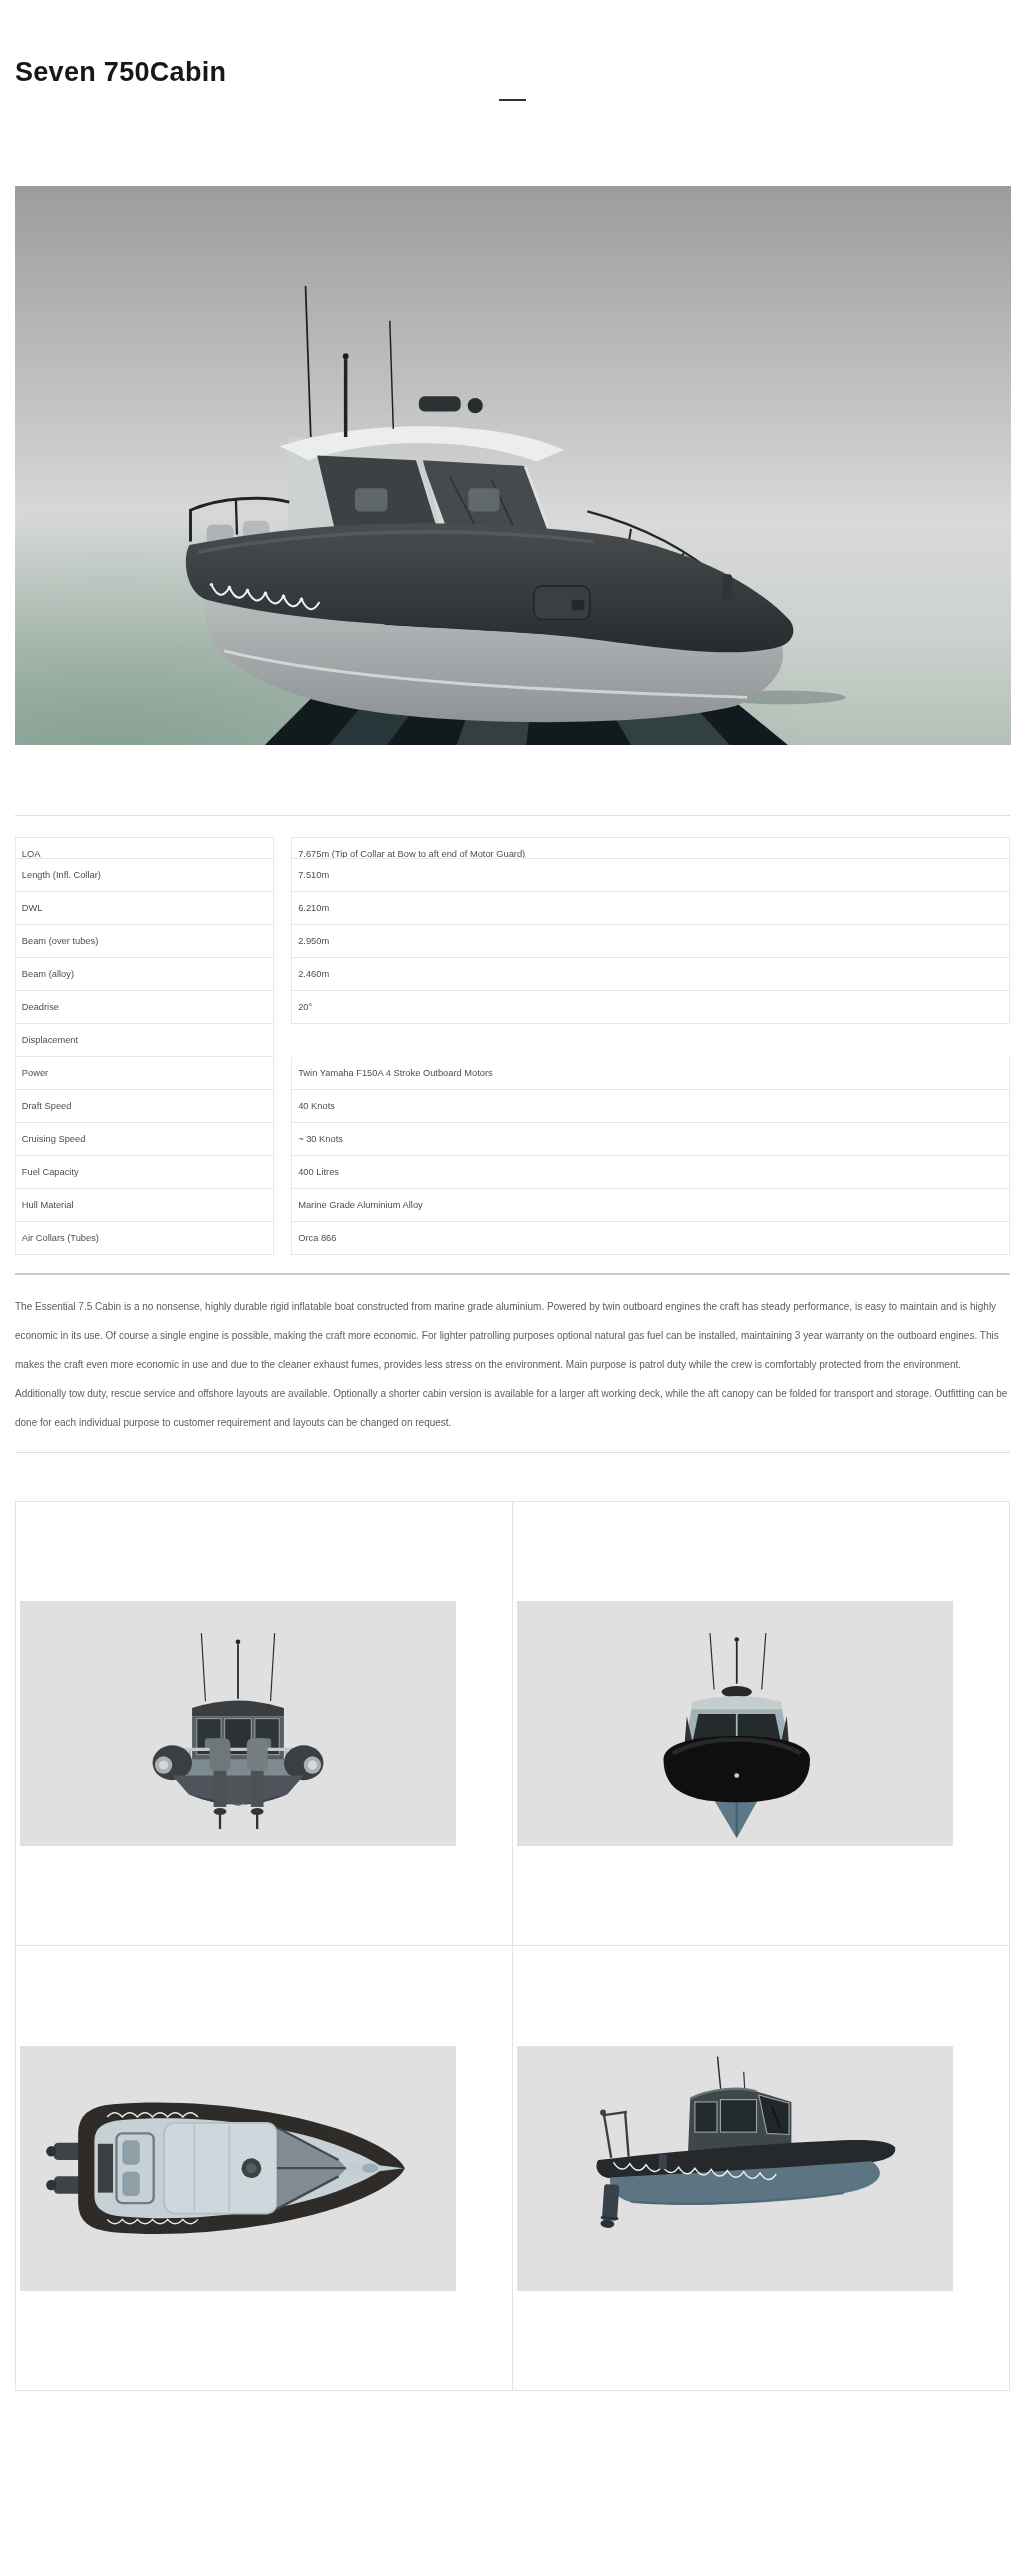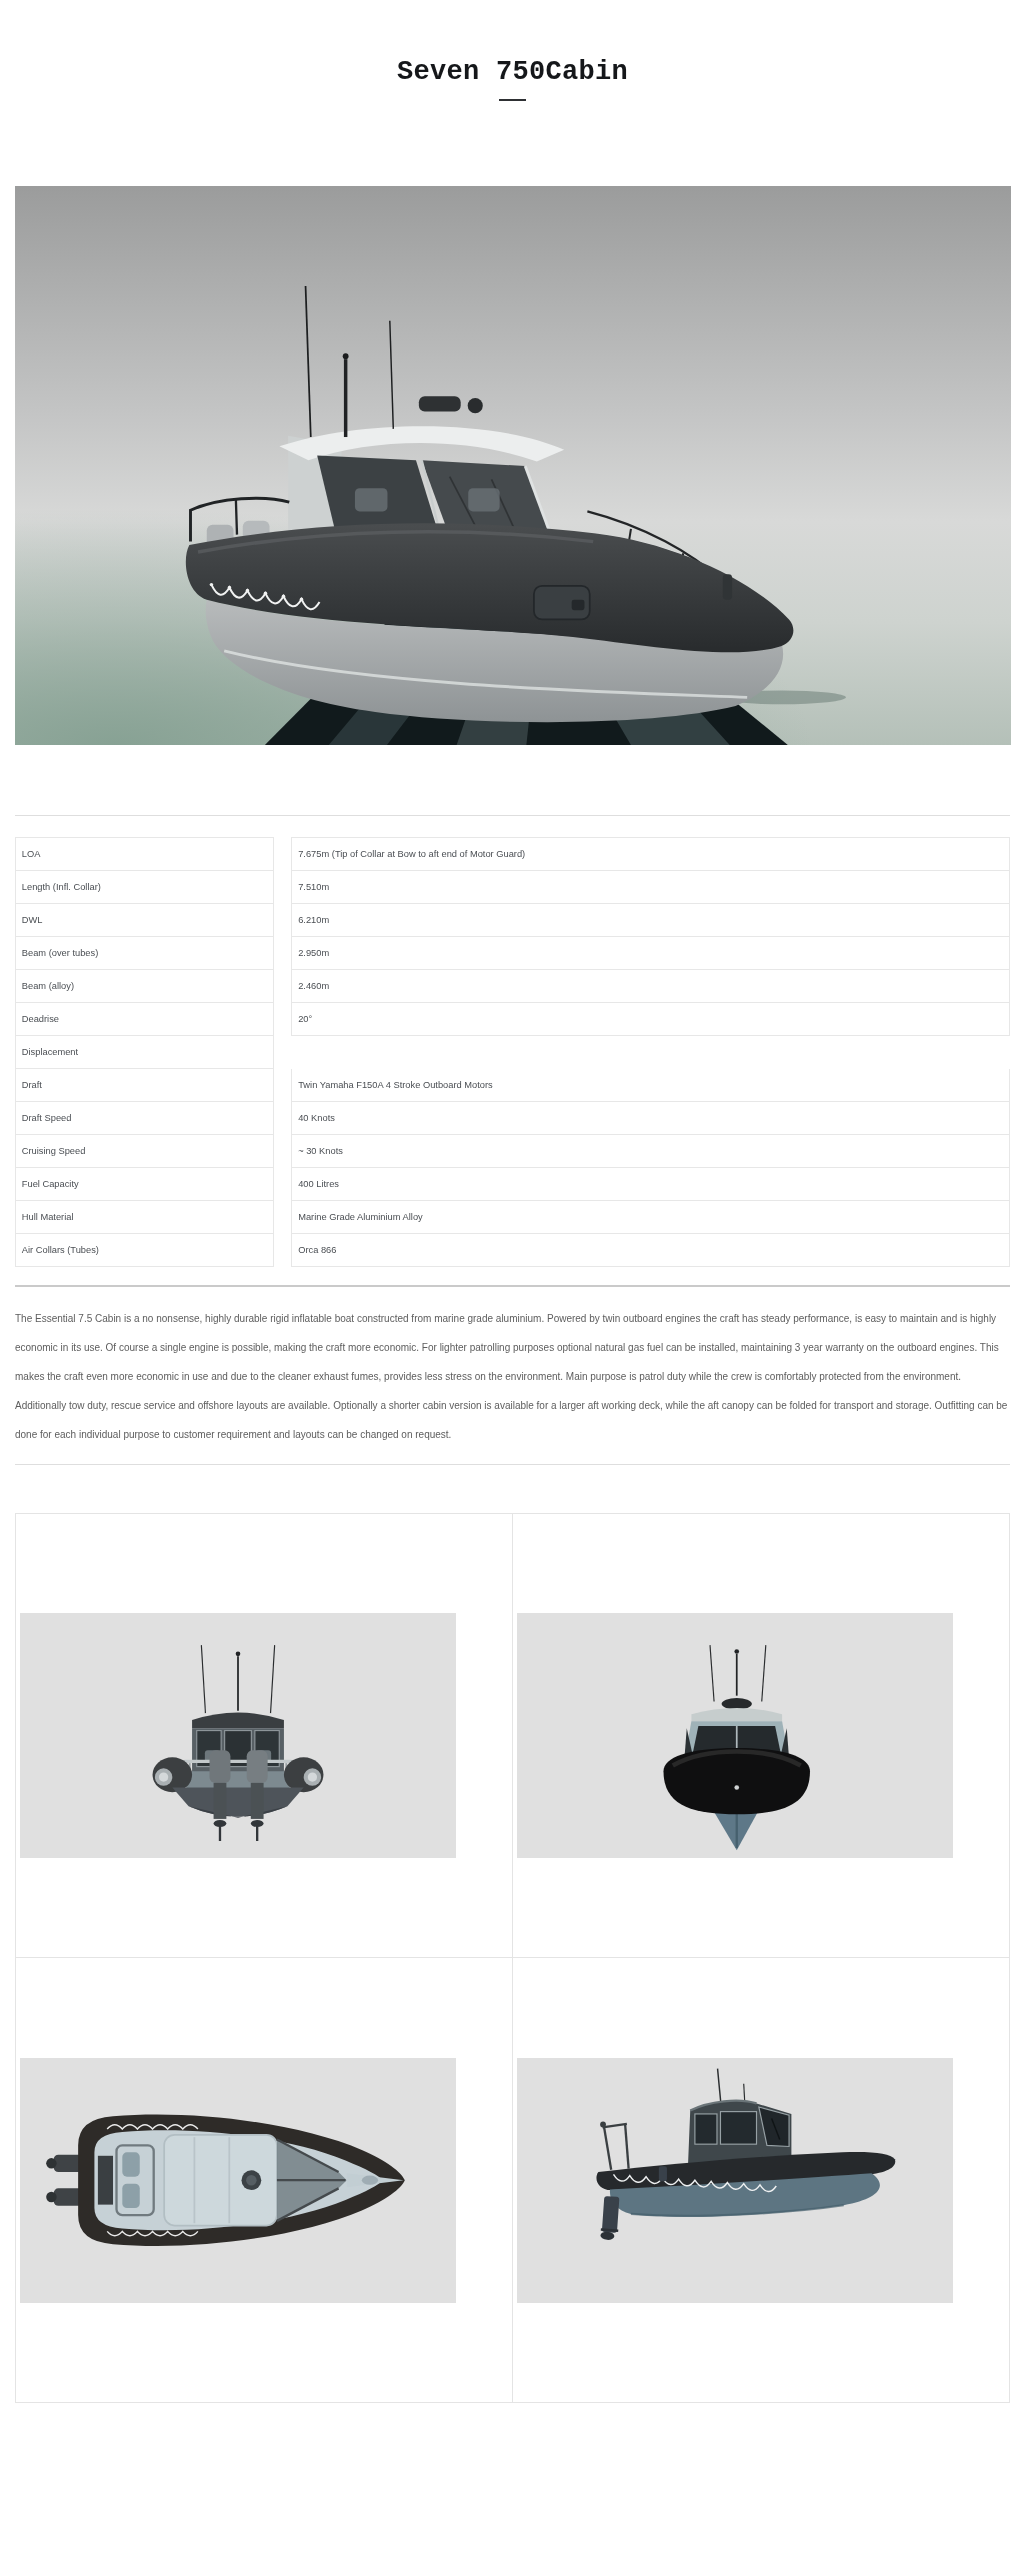--- a/index.html
+++ b/index.html
@@ -1,37 +1,37 @@
 <!DOCTYPE html>
 <html style="font-size:9.3px"><head>
 <meta charset="utf-8">
 <style>
   html,body{margin:0;padding:0;background:#ffffff;}
   body{width:1025px;font-family:"Liberation Sans", sans-serif;color:#4a4e53;}
   .container{margin:0 15px;width:995px;}
 
   
-  .page-title{margin:56px 0 0;text-align:center;font-family:Liberation Mono, monospace;
+  .page-title{margin:56px 0 0;font-family:Liberation Sans, sans-serif;
     font-weight:700;font-size:27px;line-height:1.2;color:#15171a;letter-spacing:0.3px;}
   .title-dash{width:27px;height:2.3px;background:#2e3033;margin:10.5px auto 0;}
 
   
   .hero{margin-top:85px;width:996px;height:559px;margin-left:14.5px;overflow:hidden;}
   .hero svg{display:block;}
 
   
   .rule{border:0;border-top:0.6px solid #dedede;margin:0;}
   .rule-top{margin-top:70px;}
   .rule-mid{margin-top:15px;}
 
   
   .spec-heading{margin:24.4px 0 0;font-size:10.5px;font-weight:700;color:#3d4145;}
   .spec-table{margin-top:21px;}
   .spec-row{display:grid;grid-template-columns:259px 17.4px 1fr;}
-  .spec-cell{box-sizing:border-box;height:34px;line-height:33px;border:0.6px solid #e7e7e7;
+  .spec-cell{box-sizing:border-box;height:22px;line-height:33px;border:0.6px solid #e7e7e7;
     padding:0 5.8px;font-size:9.3px;color:#4a4e53;white-space:nowrap;overflow:hidden;}
   .spec-row + .spec-row .spec-cell{border-top:0;height:33px;line-height:33px;}
   .spec-gap{border:0;}
 
   
   .divider-thick{height:2.3px;background:#cacaca;margin-top:17.4px;}
 
   
   .description{margin-top:17.4px;font-size:10px;line-height:29px;color:#5d5d5d;text-align:left;}
 
@@ -172,21 +172,21 @@
     <div class="spec-row">
         <div class="spec-cell">Deadrise</div>
         <div class="spec-gap"></div>
         <div class="spec-cell">20°</div>
       </div>
     <div class="spec-row">
         <div class="spec-cell">Displacement</div>
         <div class="spec-gap"></div>
       </div>
     <div class="spec-row">
-        <div class="spec-cell">Draft</div>
+        <div class="spec-cell">Power</div>
         <div class="spec-gap"></div>
         <div class="spec-cell">Twin Yamaha F150A 4 Stroke Outboard Motors</div>
       </div>
     <div class="spec-row">
         <div class="spec-cell">Draft Speed</div>
         <div class="spec-gap"></div>
         <div class="spec-cell">40 Knots</div>
       </div>
     <div class="spec-row">
         <div class="spec-cell">Cruising Speed</div>

